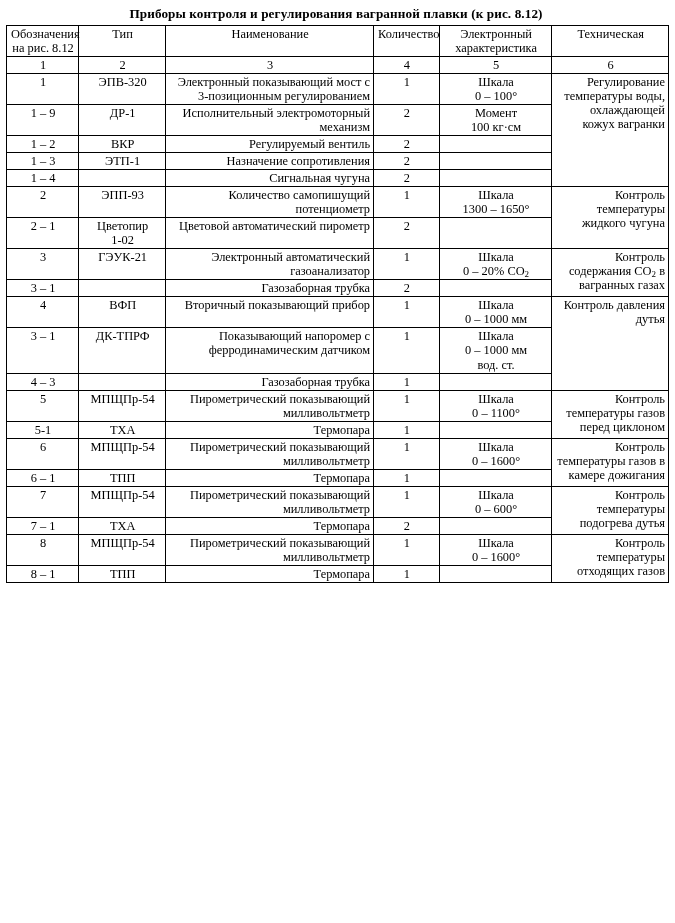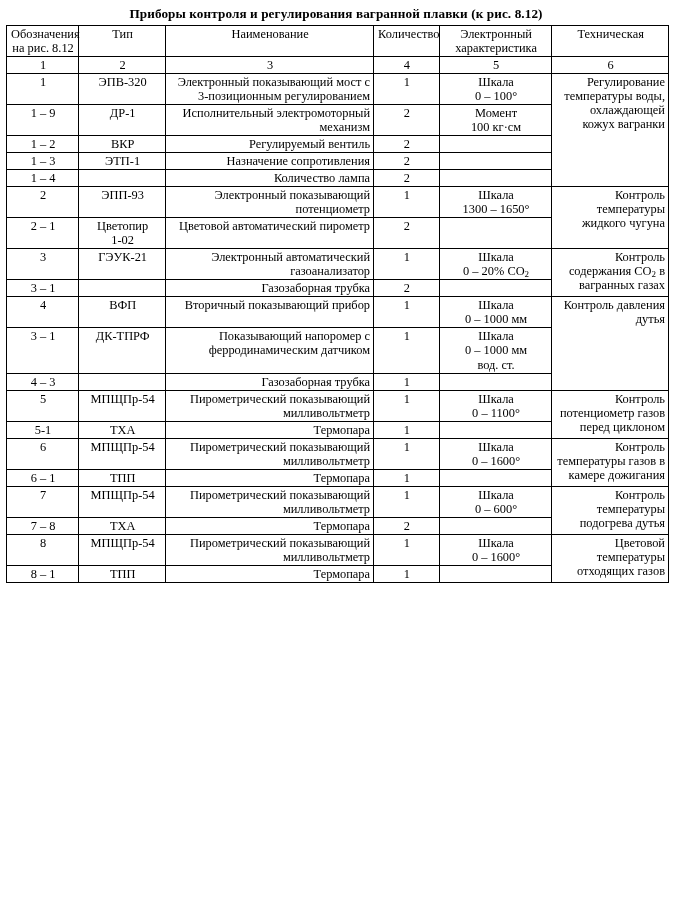--- a/index.html
+++ b/index.html
@@ -134,28 +134,28 @@
         <tr>
           <td class="ctr">1 – 3</td>
           <td class="ctr">ЭТП-1</td>
           <td class="lft">Назначение сопротивления</td>
           <td class="ctr">2</td>
           <td class="ctr"></td>
         </tr>
         <tr>
           <td class="ctr">1 – 4</td>
           <td class="ctr"></td>
-          <td class="lft">Количество лампа</td>
+          <td class="lft">Сигнальная чугуна</td>
           <td class="ctr">2</td>
           <td class="ctr"></td>
         </tr>
         <tr>
           <td class="ctr">2</td>
           <td class="ctr">ЭПП-93</td>
-          <td class="lft">Электронный показывающий потенциометр</td>
+          <td class="lft">Количество самопишущий потенциометр</td>
           <td class="ctr">1</td>
           <td class="ctr">Шкала<br>1300 – 1650°</td>
           <td class="purpose" rowspan="2">Контроль температуры жидкого чугуна</td>
         </tr>
         <tr>
           <td class="ctr">2 – 1</td>
           <td class="ctr">Цветопир<br>1-02</td>
           <td class="lft">Цветовой автоматический пирометр</td>
           <td class="ctr">2</td>
           <td class="ctr"></td>
@@ -196,21 +196,21 @@
           <td class="lft">Газозаборная трубка</td>
           <td class="ctr">1</td>
           <td class="ctr"></td>
         </tr>
         <tr>
           <td class="ctr">5</td>
           <td class="ctr">МПЩПр-54</td>
           <td class="lft">Пирометрический показывающий милливольтметр</td>
           <td class="ctr">1</td>
           <td class="ctr">Шкала<br>0 – 1100°</td>
-          <td class="purpose" rowspan="2">Контроль потенциометр газов перед циклоном</td>
+          <td class="purpose" rowspan="2">Контроль температуры газов перед циклоном</td>
         </tr>
         <tr>
           <td class="ctr">5-1</td>
           <td class="ctr">ТХА</td>
           <td class="lft">Термопара</td>
           <td class="ctr">1</td>
           <td class="ctr"></td>
         </tr>
         <tr>
           <td class="ctr">6</td>
@@ -229,33 +229,33 @@
         </tr>
         <tr>
           <td class="ctr">7</td>
           <td class="ctr">МПЩПр-54</td>
           <td class="lft">Пирометрический показывающий милливольтметр</td>
           <td class="ctr">1</td>
           <td class="ctr">Шкала<br>0 – 600°</td>
           <td class="purpose" rowspan="2">Контроль температуры подогрева дутья</td>
         </tr>
         <tr>
-          <td class="ctr">7 – 8</td>
+          <td class="ctr">7 – 1</td>
           <td class="ctr">ТХА</td>
           <td class="lft">Термопара</td>
           <td class="ctr">2</td>
           <td class="ctr"></td>
         </tr>
         <tr>
           <td class="ctr">8</td>
           <td class="ctr">МПЩПр-54</td>
           <td class="lft">Пирометрический показывающий милливольтметр</td>
           <td class="ctr">1</td>
           <td class="ctr">Шкала<br>0 – 1600°</td>
-          <td class="purpose" rowspan="2">Цветовой температуры отходящих газов</td>
+          <td class="purpose" rowspan="2">Контроль температуры отходящих газов</td>
         </tr>
         <tr>
           <td class="ctr">8 – 1</td>
           <td class="ctr">ТПП</td>
           <td class="lft">Термопара</td>
           <td class="ctr">1</td>
           <td class="ctr"></td>
         </tr>
       </tbody>
   </table>

